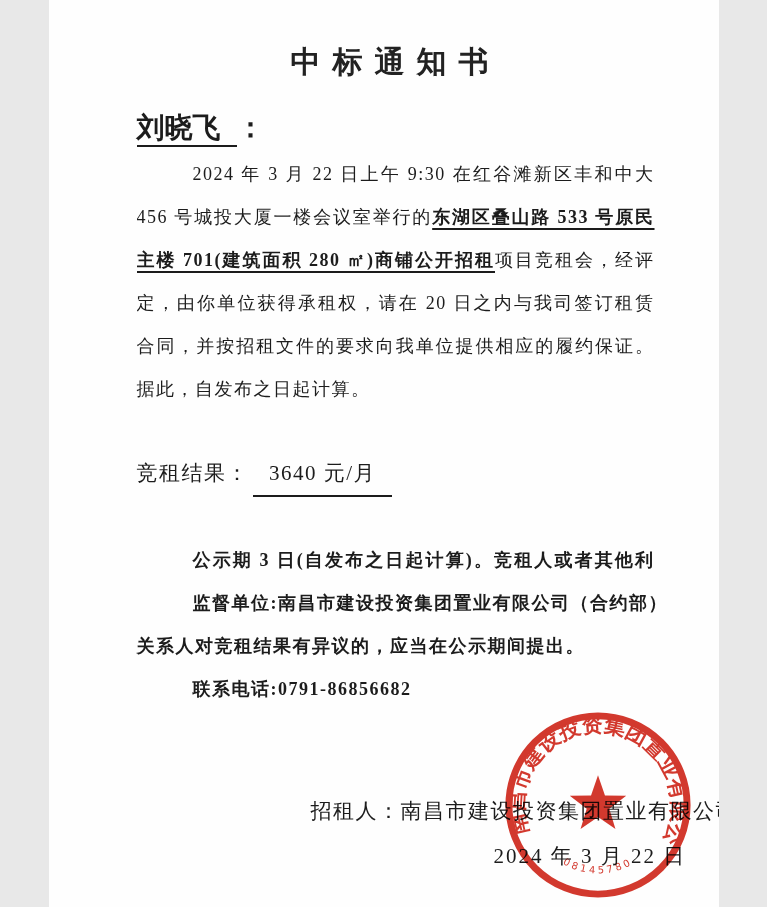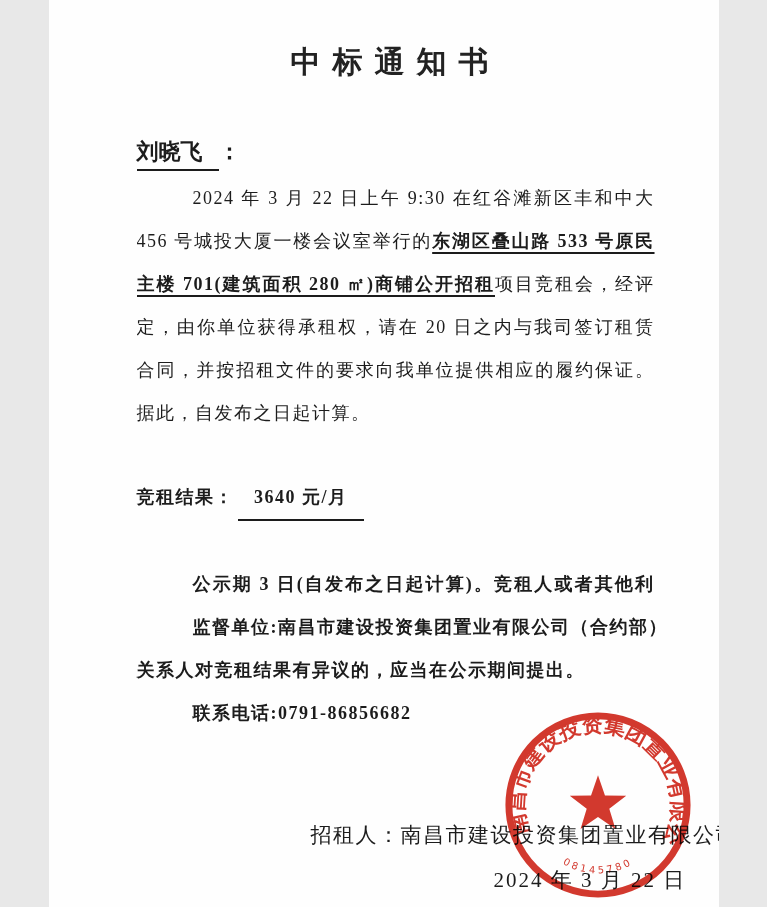--- a/index.html
+++ b/index.html
@@ -16,22 +16,22 @@
   }
   .title{
     margin:42px 0 0 0;
     text-align:center;
     font-size:30px;
     font-weight:700;
     letter-spacing:12px;
     color:#222;
   }
   .recipient{
-    margin-top:52px;
-    font-size:22px;
+    margin-top:28px;
+    font-size:28px;
     font-weight:700;
     line-height:34px;
   }
   .recipient .name{
     display:inline-block;
     border-bottom:2px solid #1c1c1c;
     padding-right:16px;
   }
   .para{margin-top:6px;}
   .line{
@@ -49,23 +49,23 @@
   }
   .indent{text-indent:56px;}
   .em{
     font-weight:700;
     text-decoration:underline;
     text-decoration-thickness:2px;
     text-underline-offset:5px;
   }
   .result{
     margin-top:41px;
-    font-size:18px;
+    font-size:21px;
     line-height:43px;
-    font-weight:700;
+    font-weight:400;
     letter-spacing:1.5px;
   }
   .result .value{
     display:inline-block;
     border-bottom:2px solid #1c1c1c;
     padding:0 16px;
     margin-left:4px;
   }
   .para2{margin-top:42px;font-weight:bold;}
   .sign-block{margin-top:78px;}

